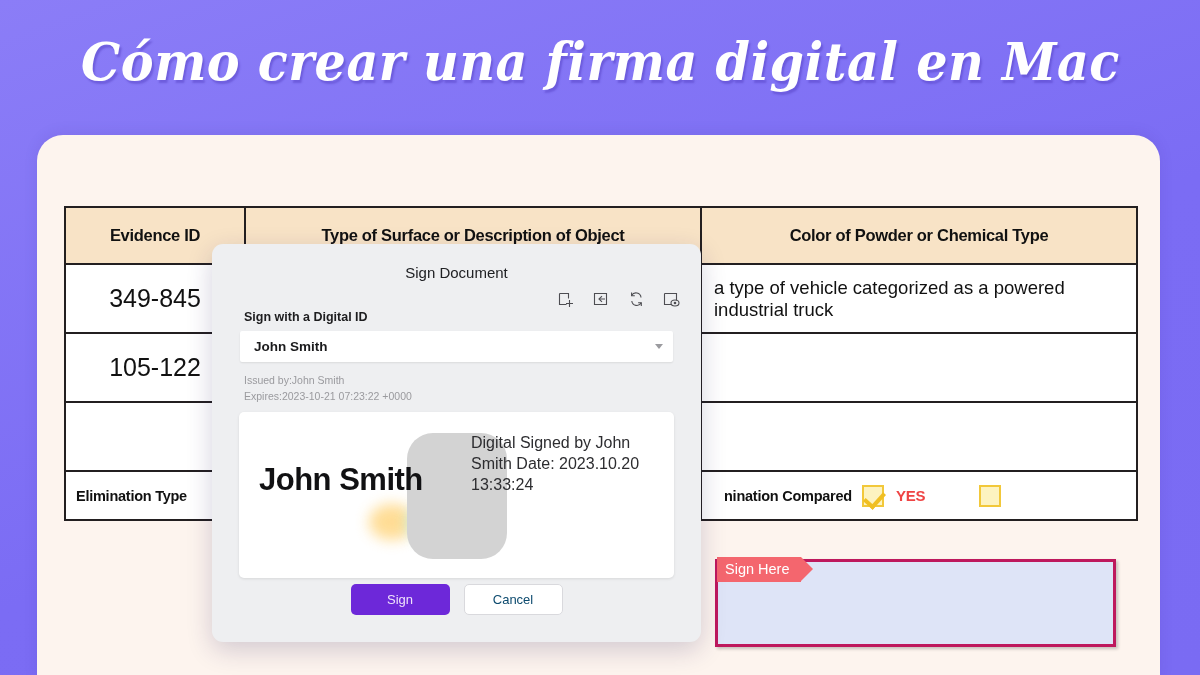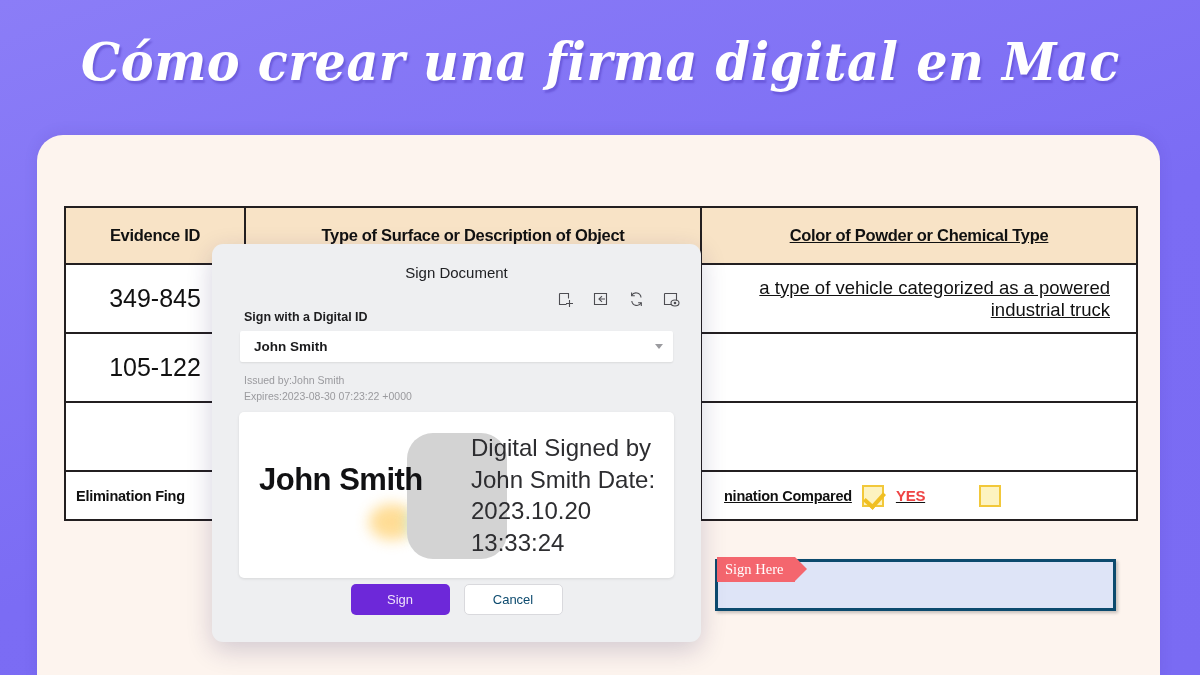--- a/index.html
+++ b/index.html
@@ -81,27 +81,27 @@
   }
   .ev-row:last-child { border-bottom: none; }
   .ev-row.header { background: #f8e3c6; height: 57px; }
   .ev-row.data   { background: #ffffff; height: 69px; }
   .ev-row.bottom { background: #ffffff; height: 47px; }
 
   .ev-cell {
     display: flex;
     align-items: center;
     justify-content: center;
-    text-align: right;
-    box-sizing: border-box;
-    padding: 2px 26px;
+    text-align: left;
+    box-sizing: border-box;
+    padding: 2px 12px;
     border-right: 2px solid #231f20;
     overflow: hidden;
   }
-  .ev-cell:last-child { border-right: none; text-decoration: underline; }
+  .ev-cell:last-child { border-right: none; }
   .c1 { width: 180px; }
   .c2 { width: 456px; }
   .c3 { width: 434px; }
 
   .ev-row.header .ev-cell {
     font-size: 16.5px;
     font-weight: bold;
     color: #111;
     letter-spacing: -0.3px;
   }
@@ -146,26 +146,25 @@
   }
   .yes-text { font-size: 15px; font-weight: bold; color: #ef4444; margin-left: 2px; }
   .chk-gap { width: 34px; }
 
   
   .sign-field {
     position: absolute;
     left: 678px;
     top: 424px;
     width: 401px;
-    height: 52px;
+    height: 88px;
     background: #dee4f7;
-    border: 3px solid #0c4a6e;
+    border: 3px solid #be185d;
     box-sizing: border-box;
     box-shadow: 2px 2px 3px rgba(0,0,0,0.22);
-    font-family: Liberation Serif, serif;
   }
   .sign-tag {
     position: absolute;
     left: -1px; top: -5px;
     height: 25px;
     background: #f4666e;
     color: #ffffff;
     font-size: 14.5px;
     line-height: 25px;
     padding: 0 12px 0 8px;
@@ -287,21 +286,21 @@
     font-size: 31px;
     font-weight: bold;
     color: #111113;
     letter-spacing: -0.5px;
     white-space: nowrap;
   }
   .pv-info {
     position: absolute;
     left: 232px; top: 20px;
     width: 198px;
-    font-size: 24px;
+    font-size: 16px;
     line-height: 1.32;
     color: #2d2d30;
     font-weight: normal;
   }
 
   .dlg-buttons {
     position: absolute;
     left: 0; top: 340px;
     width: 489px;
     display: flex;
@@ -360,21 +359,21 @@
         <div class="ev-cell c3 desc"></div>
       </div>
 
       <div class="ev-row data">
         <div class="ev-cell c1"></div>
         <div class="ev-cell c2 desc"></div>
         <div class="ev-cell c3 desc"></div>
       </div>
 
       <div class="ev-row bottom">
-        <div class="ev-cell c1">Elimination Fing</div>
+        <div class="ev-cell c1">Elimination Type</div>
         <div class="ev-cell c2"></div>
         <div class="ev-cell c3 cmp-cell">
           <span class="cmp-label">nination Compared</span>
           <span class="chk checked"></span>
           <span class="yes-text">YES</span>
           <span class="chk-gap"></span>
           <span class="chk"></span>
         </div>
       </div>
 
@@ -424,21 +423,21 @@
     </div>
 
     <div class="dlg-label">Sign with a Digital ID</div>
 
     <div class="dlg-select">
       <span class="sel-value">John Smith</span>
       <span class="caret"></span>
     </div>
 
     <div class="dlg-meta meta-issued">Issued by:John Smith</div>
-    <div class="dlg-meta meta-expires">Expires:2023-08-30 07:23:22 +0000</div>
+    <div class="dlg-meta meta-expires">Expires:2023-10-21 07:23:22 +0000</div>
 
     <div class="preview-card">
       <div class="wm-blob blob-y"></div>
       <div class="wm-blob blob-c"></div>
       <div class="wm-blob blob-p"></div>
       <div class="wm"></div>
       <div class="pv-name">John Smith</div>
       <div class="pv-info">Digital Signed by John Smith Date: 2023.10.20 13:33:24</div>
     </div>
 

